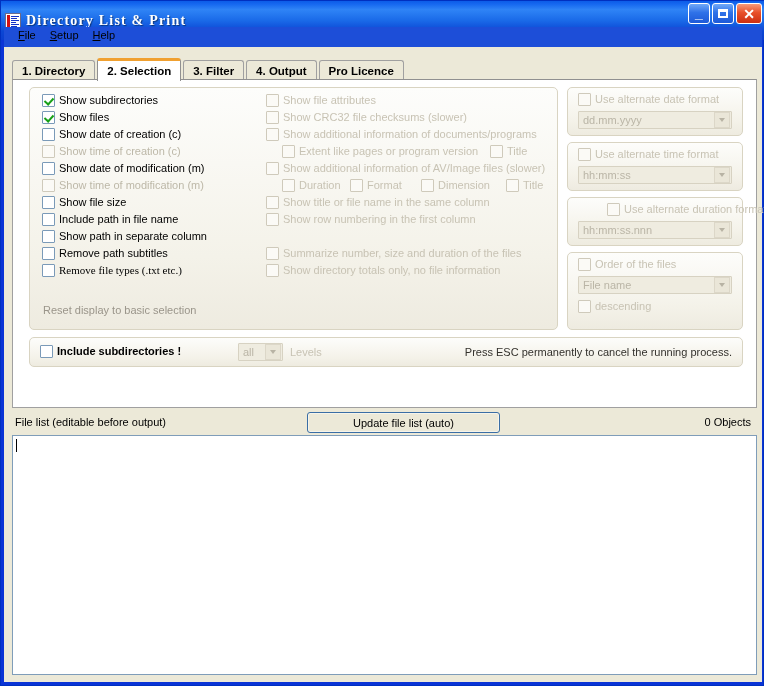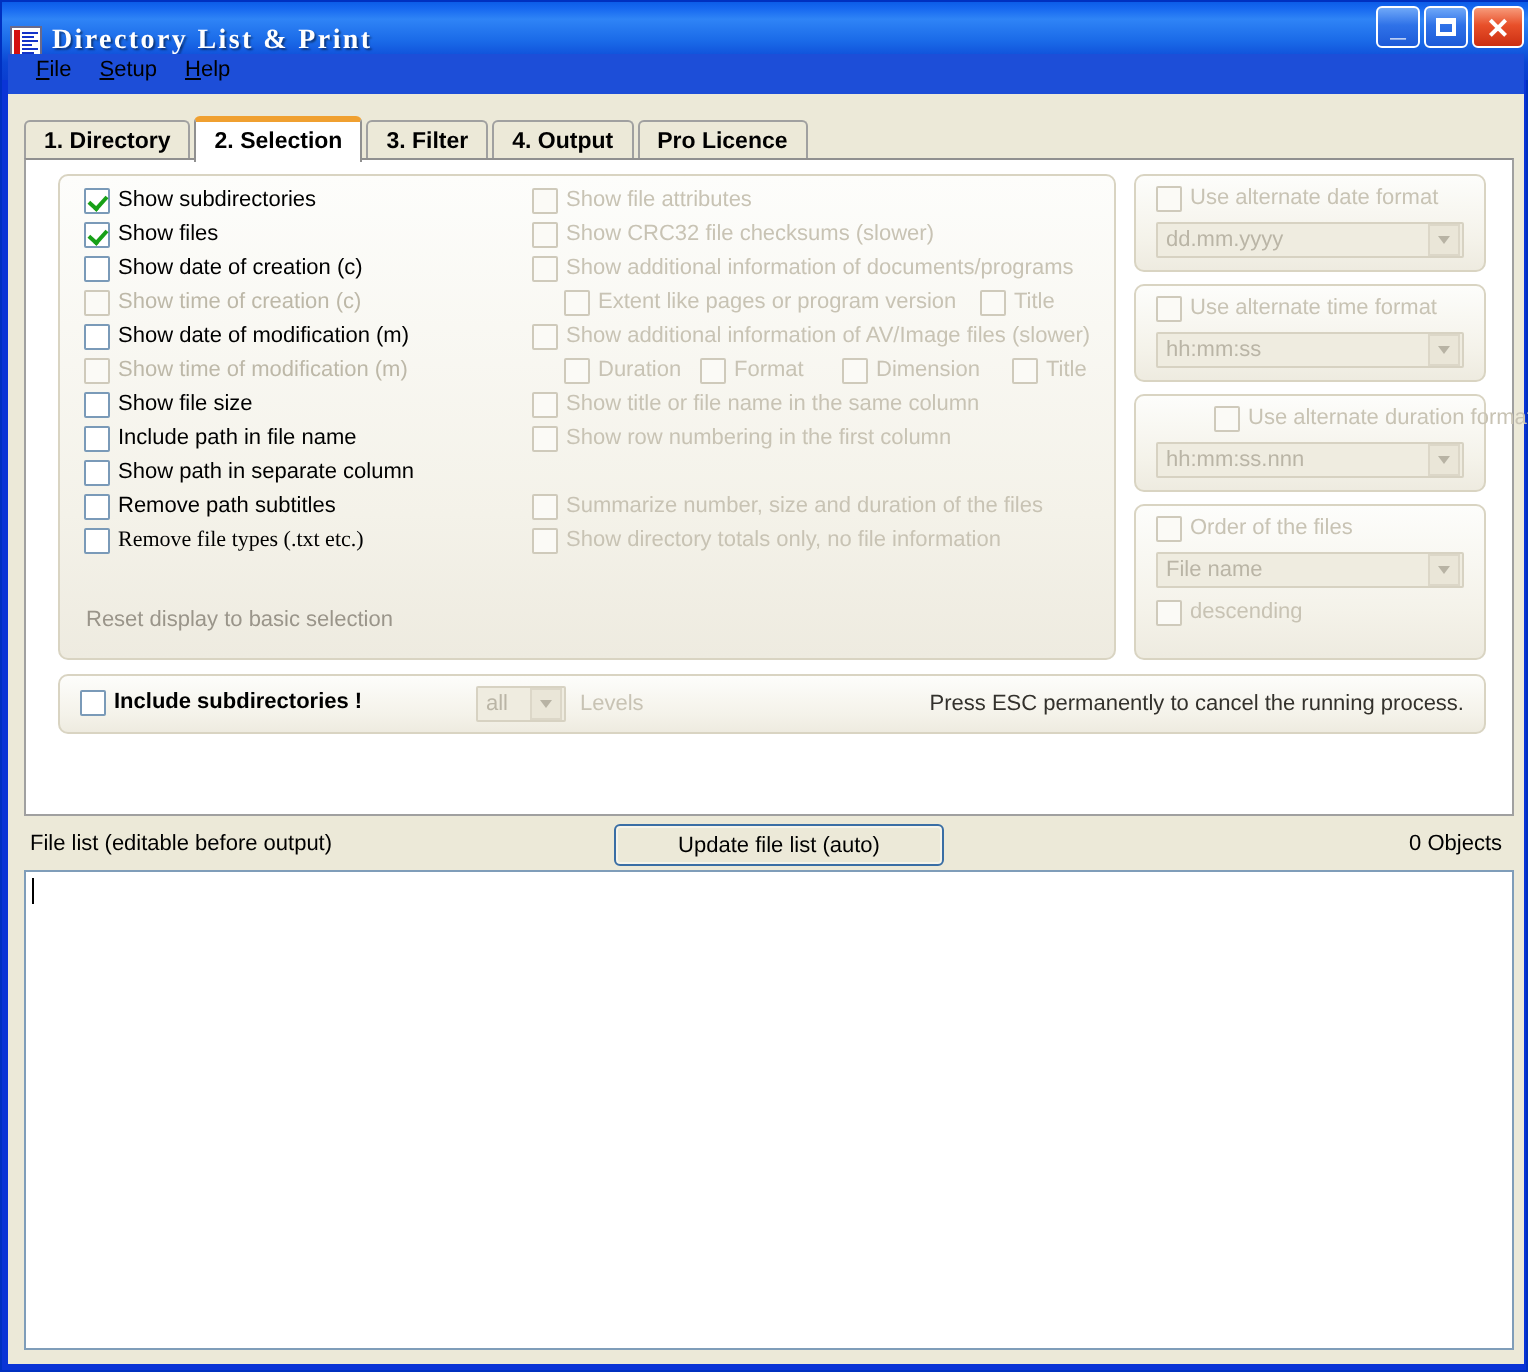--- a/index.html
+++ b/index.html
@@ -262,21 +262,21 @@
     position: absolute; left: 11px; top: 3px;
     font-size: 11px; color: #000;
   }
   .fl-count {
     position: absolute; right: 11px; top: 3px;
     font-size: 11px; color: #000;
   }
   .update-btn {
     position: absolute;
     left: 303px; top: -1px;
-    width: 165px; height: 21px;
+    width: 193px; height: 21px;
     background: #ece9d8;
     border: 1px solid #3a6ea5;
     border-radius: 3px;
     box-shadow: inset 0 0 0 1px #f6f4ea;
     font-size: 11px; color: #000;
     display: flex; align-items: center; justify-content: center;
     box-sizing: border-box;
     cursor: default;
   }
 

